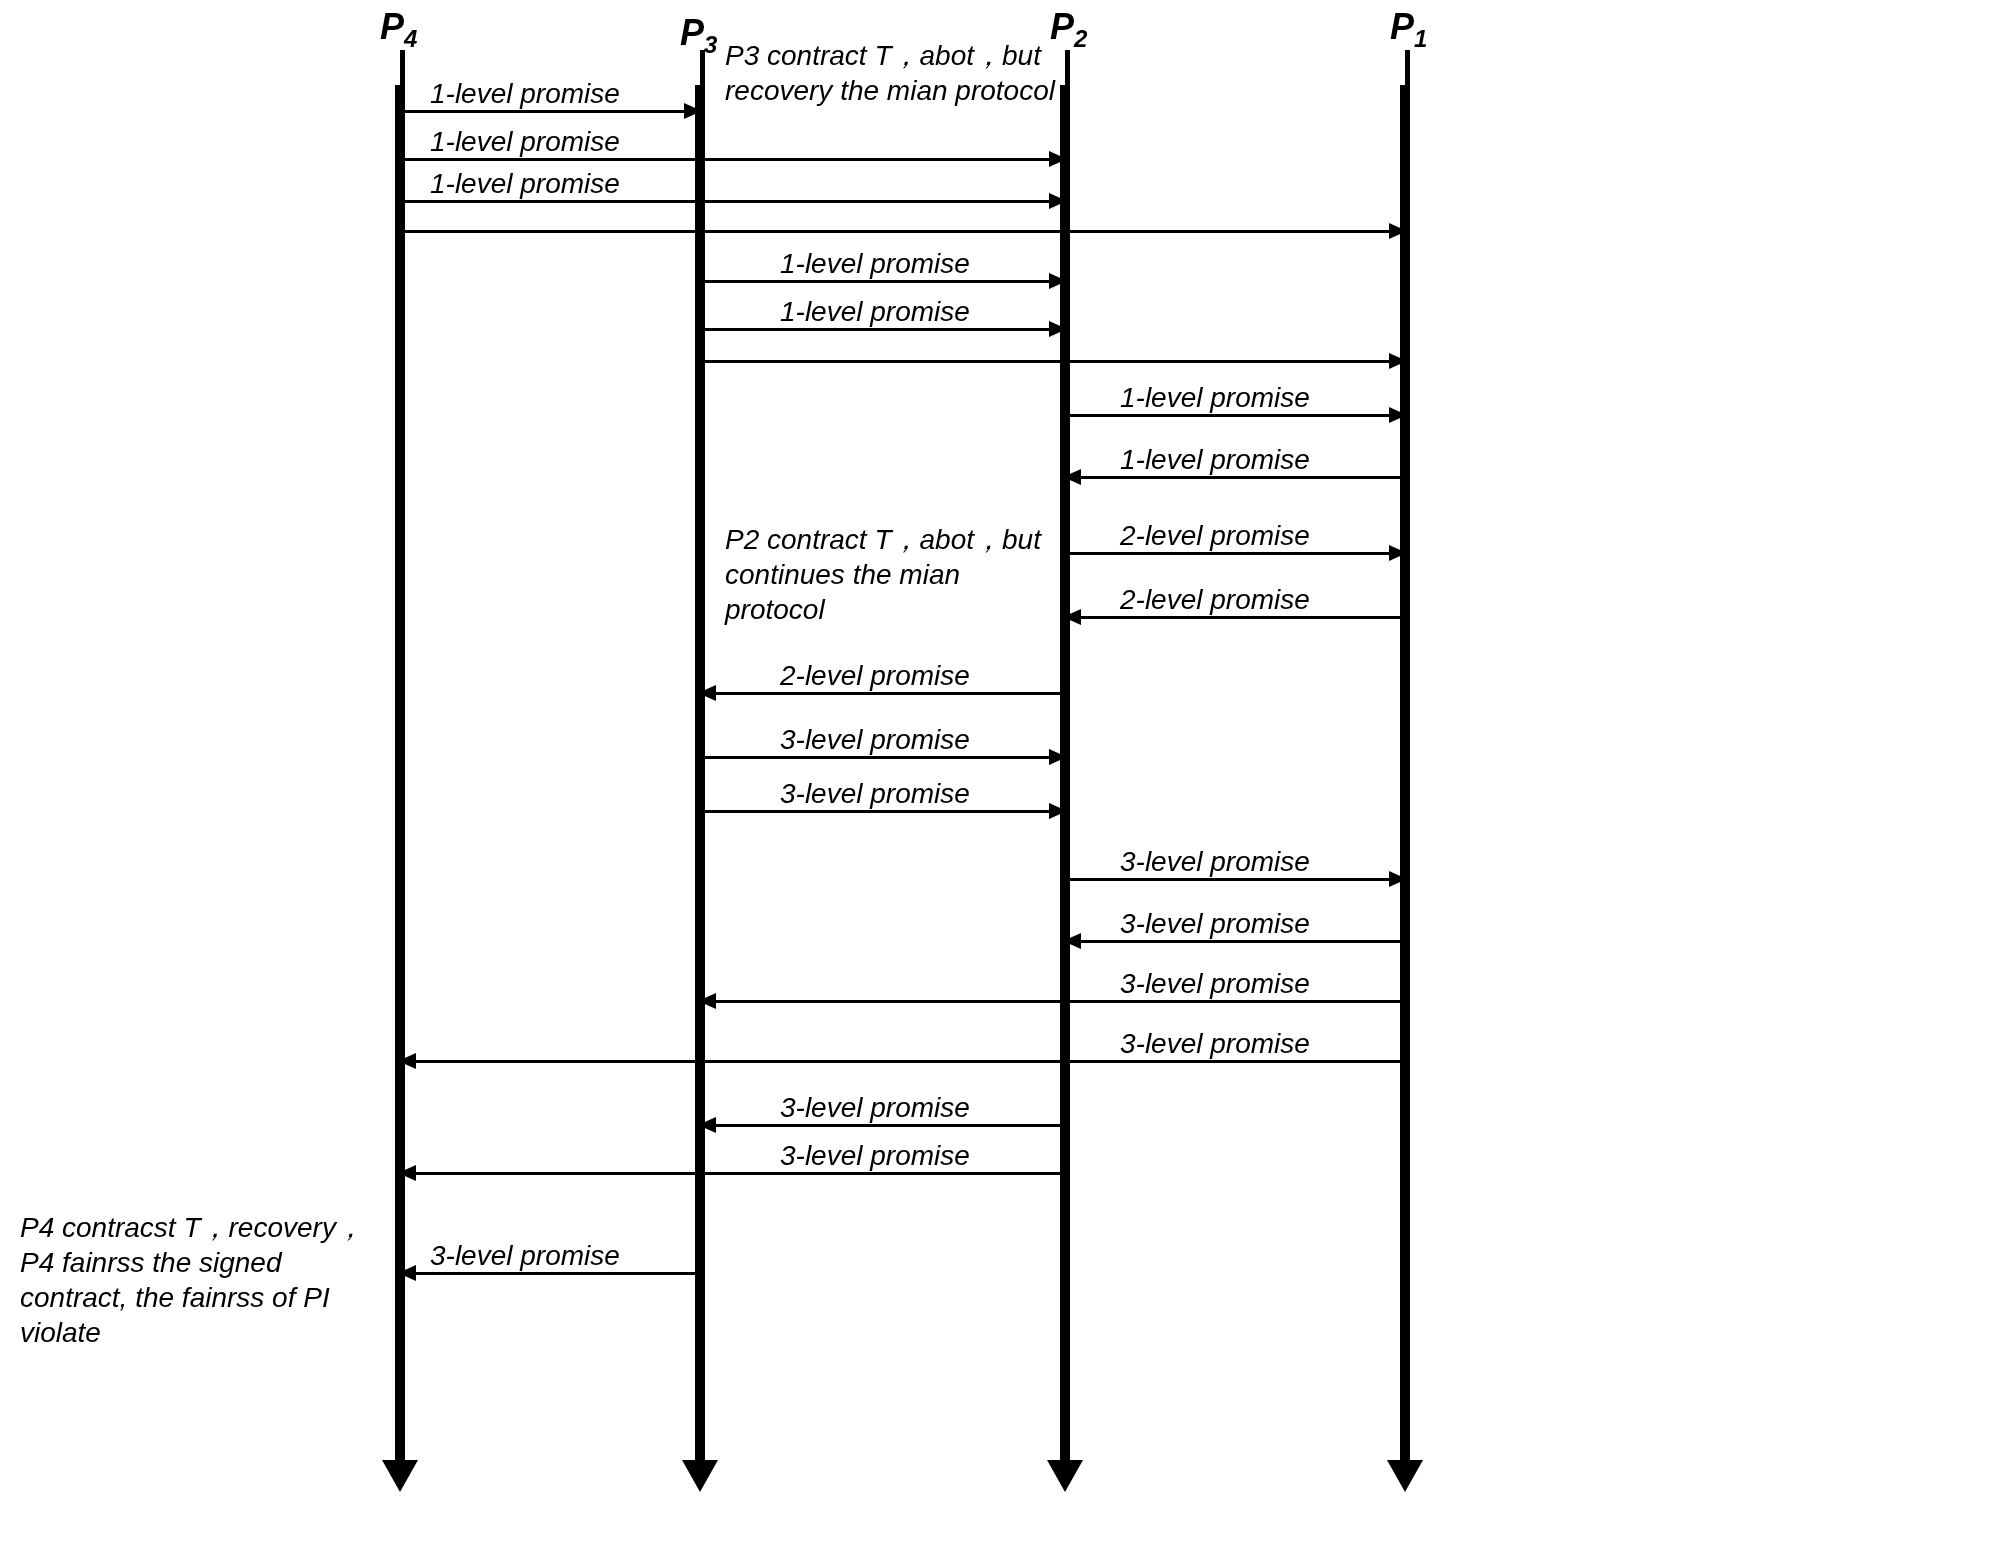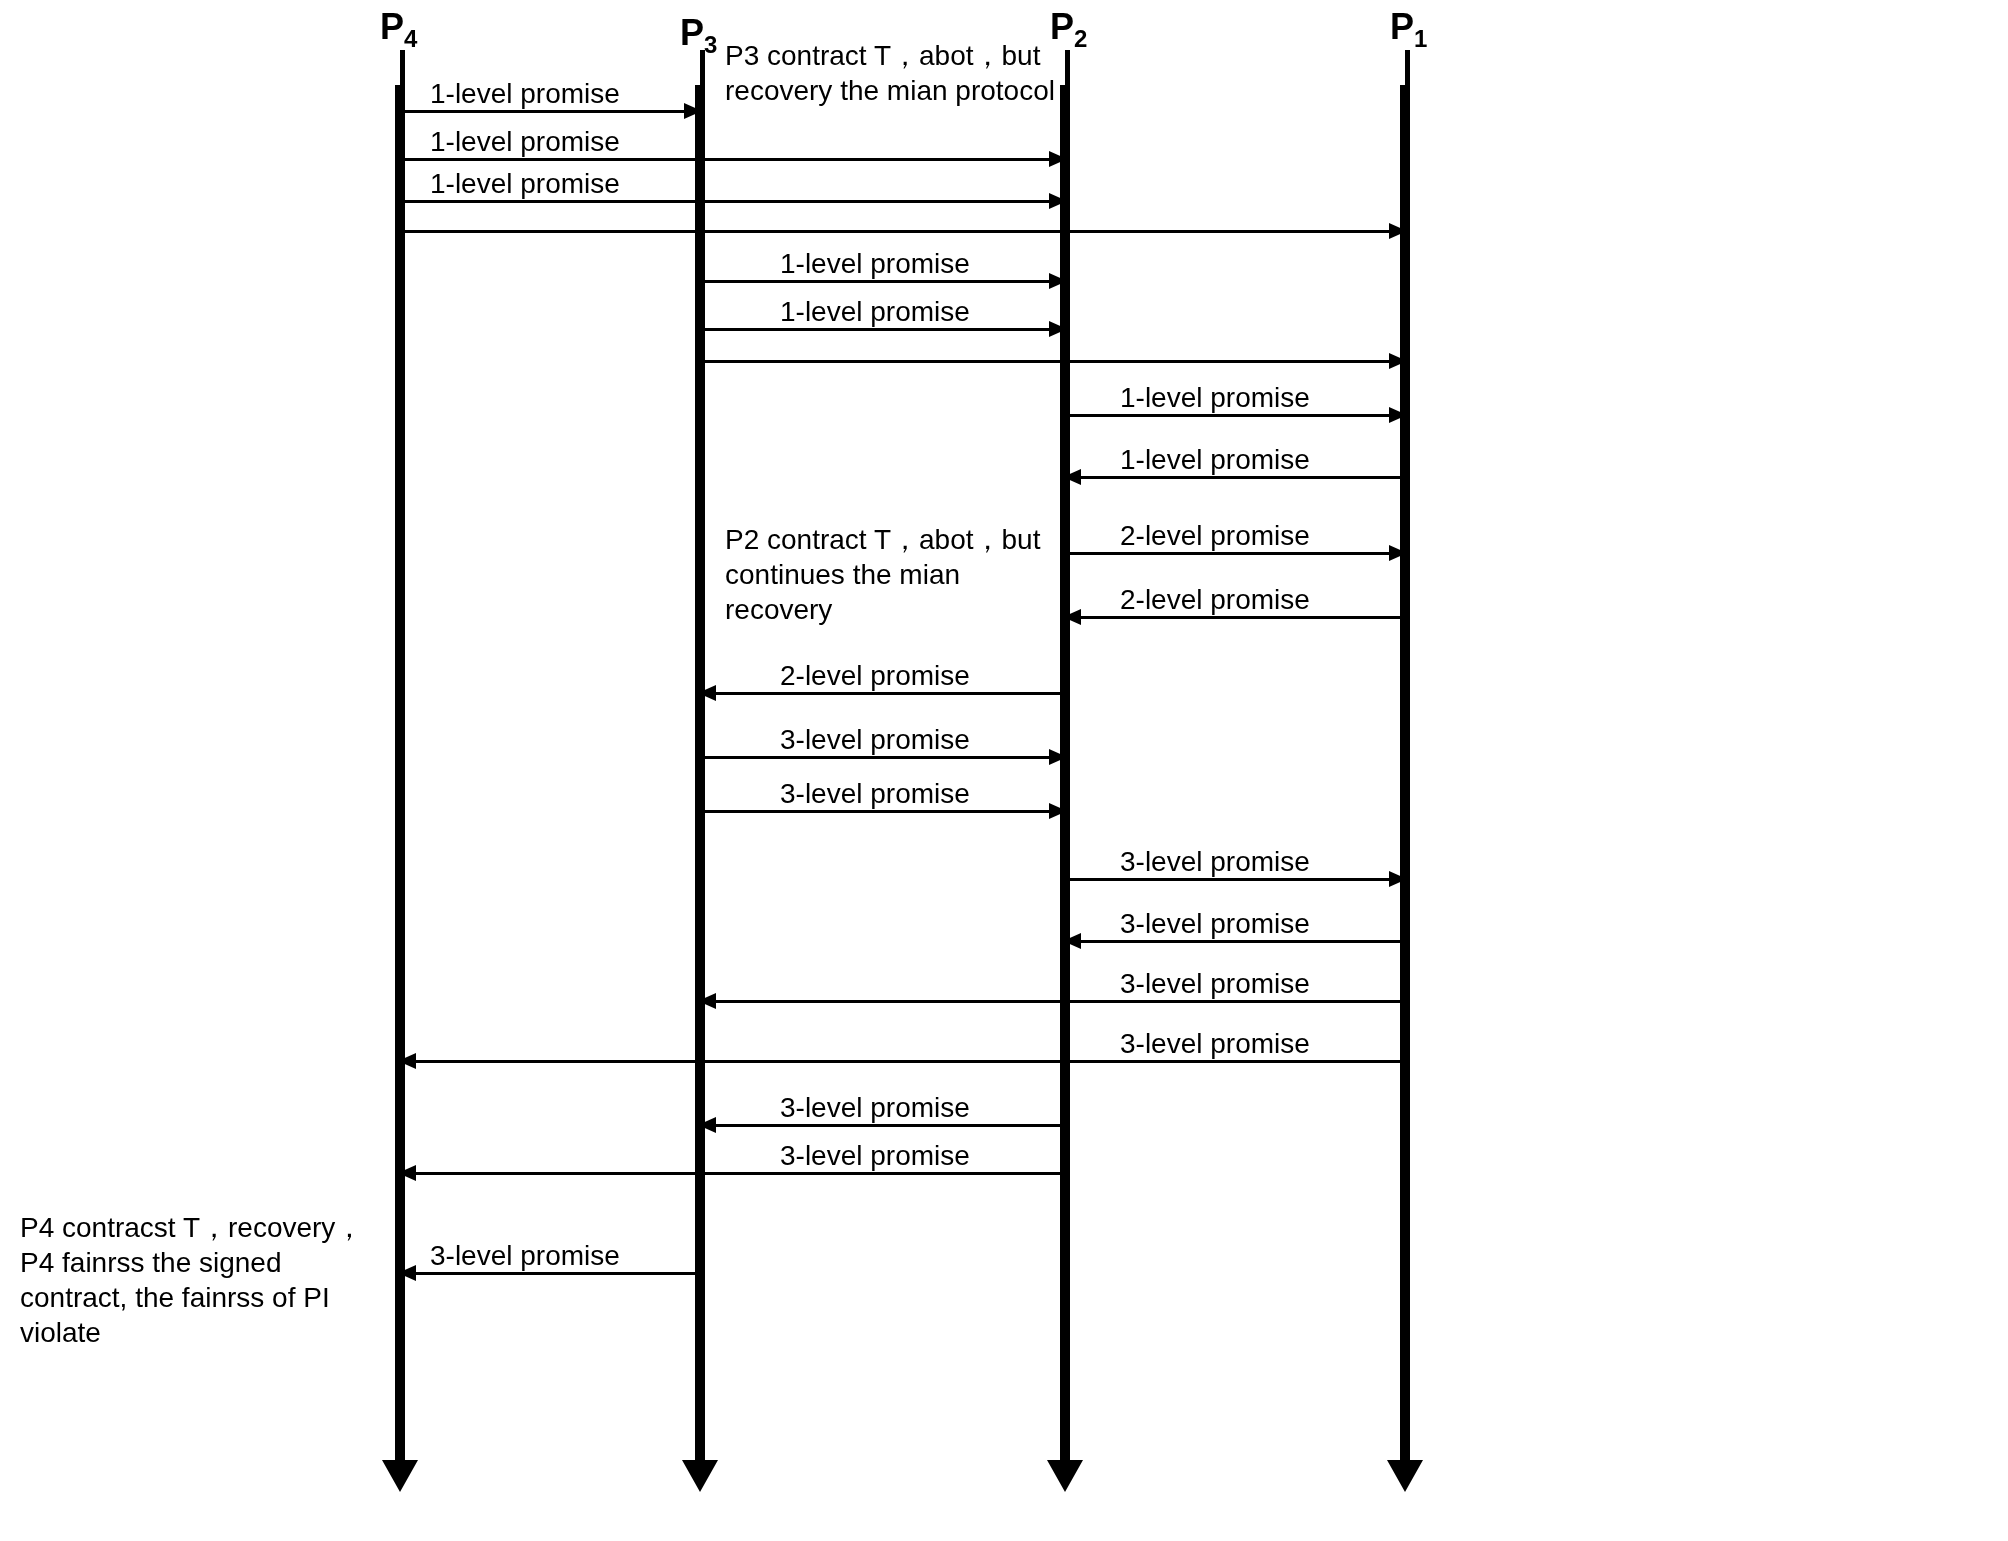--- a/index.html
+++ b/index.html
@@ -6,20 +6,21 @@
     margin: 0;
     padding: 0;
     background: #fff;
     font-family: Arial, Helvetica, sans-serif;
     color: #000;
   }
   .canvas {
     position: relative;
     width: 1732px;
     height: 1541px;
+    font-style: italic;
   }
   .vline {
     position: absolute;
     width: 5px;
     background: #000;
   }
   .vline-head {
     position: absolute;
     width: 0; height: 0;
     border-left: 18px solid transparent;
@@ -89,21 +90,21 @@
 
   <div class="vline" style="left:1065px; top:50px; height:1415px;"></div>
   <div class="vline" style="left:1060px; top:85px; width:10px; height:1380px;"></div>
   <div class="vline-head" style="left:1047px; top:1460px;"></div>
 
   <div class="vline" style="left:1405px; top:50px; height:1415px;"></div>
   <div class="vline" style="left:1400px; top:85px; width:10px; height:1380px;"></div>
   <div class="vline-head" style="left:1387px; top:1460px;"></div>
 
   <div class="note" style="left:725px; top:38px; width:330px;">P3 contract T，abot，but recovery the mian protocol</div>
-  <div class="note" style="left:725px; top:522px; width:330px;">P2 contract T，abot，but continues the mian recovery</div>
+  <div class="note" style="left:725px; top:522px; width:330px;">P2 contract T，abot，but continues the mian protocol</div>
   <div class="note" style="left:20px; top:1210px; width:360px;">P4 contracst T，recovery，P4 fainrss the signed contract, the fainrss of PI violate</div>
 
   <div class="arrow" style="left:400px; top:110px; width:300px;">
       <div class="arrow-head-r"></div>
     </div>
   <div class="msg-label" style="left:430px; top:78px;">1-level promise</div>
 
   <div class="arrow" style="left:400px; top:158px; width:665px;">
       <div class="arrow-head-r"></div>
     </div>

